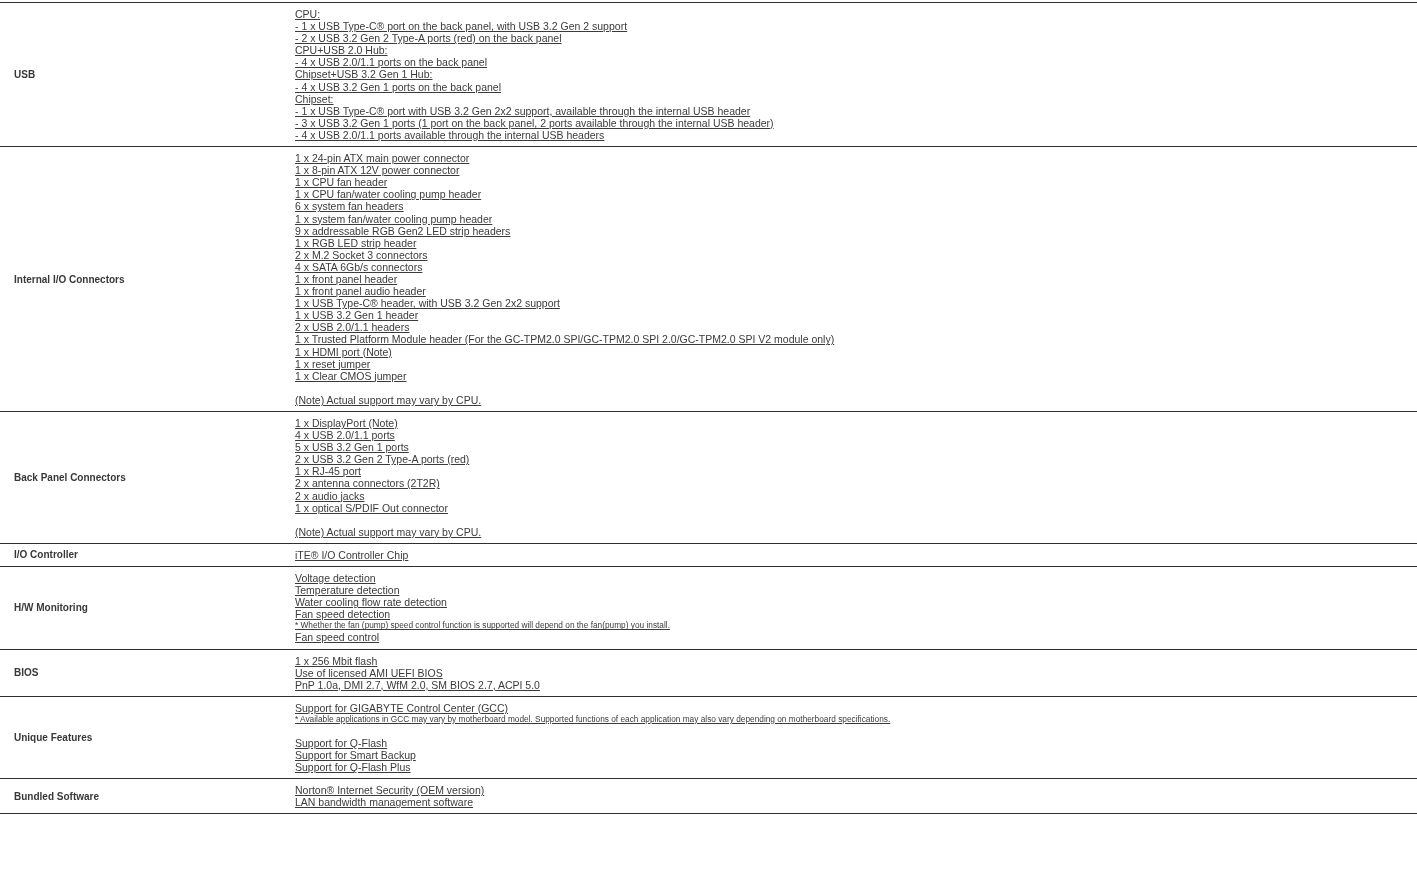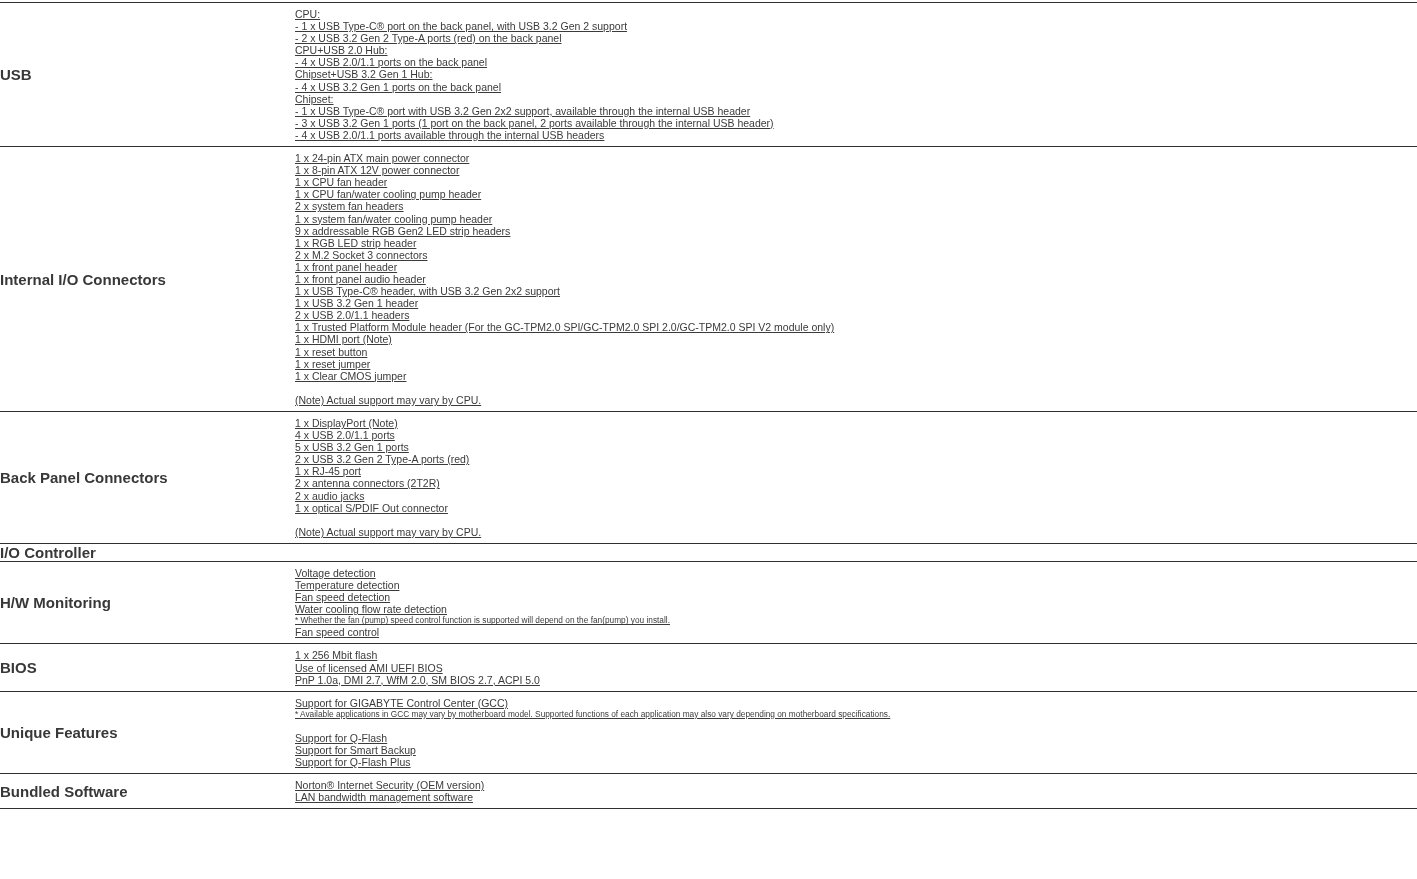--- a/index.html
+++ b/index.html
@@ -20,23 +20,24 @@
     margin-top: 2px;
     border-top: 1.4px solid #2f2f2f;
   }
   .spec-row {
     display: flex;
     border-bottom: 1.4px solid #2f2f2f;
   }
   .spec-label {
     flex: 0 0 295px;
     width: 295px;
+    padding-left: 14px;
     display: flex;
     align-items: center;
-    font-size: 15px;
+    font-size: 10px;
     font-weight: bold;
     color: #383838;
   }
   .spec-content {
     flex: 1 1 auto;
     padding: 5px 10px 5px 0;
     font-size: 10.5px;
     line-height: 12.1px;
     text-decoration: underline;
   }
@@ -74,33 +75,33 @@
       </div>
   </div>
 
   <div class="spec-row">
     <div class="spec-label">Internal I/O Connectors</div>
     <div class="spec-content">
         <div class="line">1 x 24-pin ATX main power connector</div>
         <div class="line">1 x 8-pin ATX 12V power connector</div>
         <div class="line">1 x CPU fan header</div>
         <div class="line">1 x CPU fan/water cooling pump header</div>
-        <div class="line">2 x system fan headers</div>
+        <div class="line">6 x system fan headers</div>
         <div class="line">1 x system fan/water cooling pump header</div>
         <div class="line">9 x addressable RGB Gen2 LED strip headers</div>
         <div class="line">1 x RGB LED strip header</div>
         <div class="line">2 x M.2 Socket 3 connectors</div>
+        <div class="line">4 x SATA 6Gb/s connectors</div>
         <div class="line">1 x front panel header</div>
         <div class="line">1 x front panel audio header</div>
         <div class="line">1 x USB Type-C® header, with USB 3.2 Gen 2x2 support</div>
         <div class="line">1 x USB 3.2 Gen 1 header</div>
         <div class="line">2 x USB 2.0/1.1 headers</div>
         <div class="line">1 x Trusted Platform Module header (For the GC-TPM2.0 SPI/GC-TPM2.0 SPI 2.0/GC-TPM2.0 SPI V2 module only)</div>
         <div class="line">1 x HDMI port (Note)</div>
-        <div class="line">1 x reset button</div>
         <div class="line">1 x reset jumper</div>
         <div class="line">1 x Clear CMOS jumper</div>
         <div class="line blank"></div>
         <div class="line">(Note) Actual support may vary by CPU.</div>
       </div>
   </div>
 
   <div class="spec-row">
     <div class="spec-label">Back Panel Connectors</div>
     <div class="spec-content">
@@ -112,29 +113,32 @@
         <div class="line">2 x antenna connectors (2T2R)</div>
         <div class="line">2 x audio jacks</div>
         <div class="line">1 x optical S/PDIF Out connector</div>
         <div class="line blank"></div>
         <div class="line">(Note) Actual support may vary by CPU.</div>
       </div>
   </div>
 
   <div class="spec-row">
     <div class="spec-label">I/O Controller</div>
+    <div class="spec-content">
+        <div class="line">iTE® I/O Controller Chip</div>
+      </div>
   </div>
 
   <div class="spec-row">
     <div class="spec-label">H/W Monitoring</div>
     <div class="spec-content">
         <div class="line">Voltage detection</div>
         <div class="line">Temperature detection</div>
+        <div class="line">Water cooling flow rate detection</div>
         <div class="line">Fan speed detection</div>
-        <div class="line">Water cooling flow rate detection</div>
         <div class="line small">* Whether the fan (pump) speed control function is supported will depend on the fan(pump) you install.</div>
         <div class="line">Fan speed control</div>
       </div>
   </div>
 
   <div class="spec-row">
     <div class="spec-label">BIOS</div>
     <div class="spec-content">
         <div class="line">1 x 256 Mbit flash</div>
         <div class="line">Use of licensed AMI UEFI BIOS</div>

